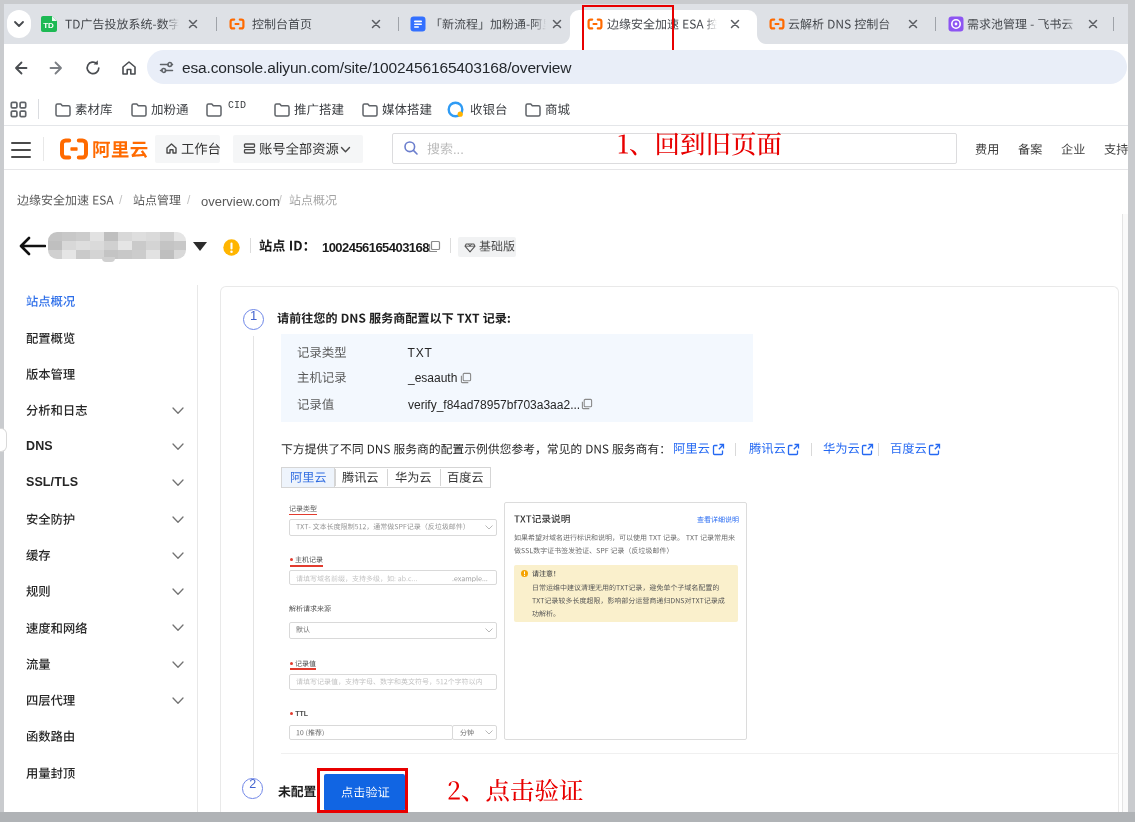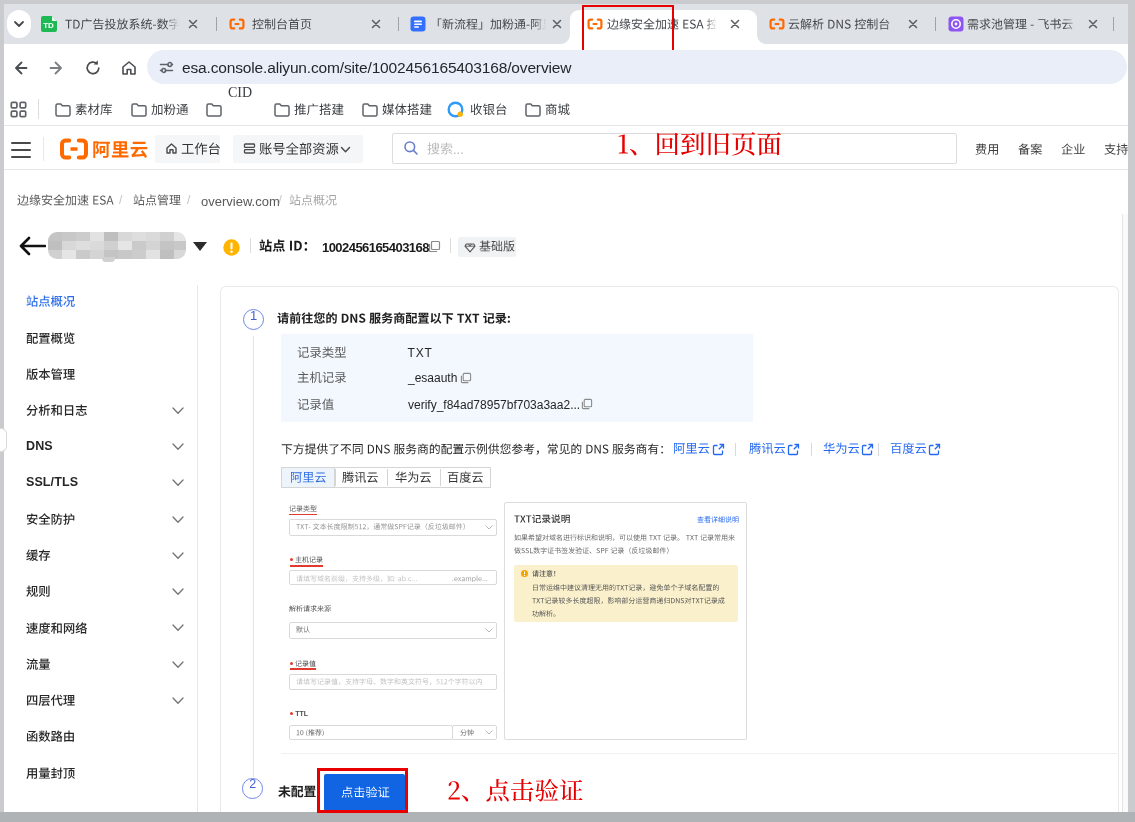--- a/index.html
+++ b/index.html
@@ -512,21 +512,21 @@
     <path d="M1 2.5 C1 1.7 1.7 1 2.5 1 L5.8 1 L7.3 2.8 L13.5 2.8 C14.3 2.8 15 3.5 15 4.3 L15 11.5 C15 12.3 14.3 13 13.5 13 L2.5 13 C1.7 13 1 12.3 1 11.5 Z" stroke="#5f6368" stroke-width="1.5" fill="none" stroke-linejoin="round"></path>
   </svg>
 <svg style="position:absolute;left:151.0px;top:102.5px;" width="37.50" height="12.50" viewBox="0 -880 3000 1000" fill="#3a3d41">
     <use href="#gr52a0" x="0"></use>
     <use href="#gr7c89" x="1000"></use>
     <use href="#gr901a" x="2000"></use>
   </svg>
 <svg style="position:absolute;left:206px;top:103px;" width="16" height="14" viewBox="0 0 16 14">
     <path d="M1 2.5 C1 1.7 1.7 1 2.5 1 L5.8 1 L7.3 2.8 L13.5 2.8 C14.3 2.8 15 3.5 15 4.3 L15 11.5 C15 12.3 14.3 13 13.5 13 L2.5 13 C1.7 13 1 12.3 1 11.5 Z" stroke="#5f6368" stroke-width="1.5" fill="none" stroke-linejoin="round"></path>
   </svg>
-<div style="position:absolute;left:228px;top:85px;white-space:pre;font-family:Liberation Serif, serif;font-size:14px;color:#3a3d41">CID</div>
+<div style="position:absolute;left:228px;top:100px;white-space:pre;font-family:Liberation Mono, monospace;font-size:10px;color:#3a3d41">CID</div>
 <svg style="position:absolute;left:274px;top:103px;" width="16" height="14" viewBox="0 0 16 14">
     <path d="M1 2.5 C1 1.7 1.7 1 2.5 1 L5.8 1 L7.3 2.8 L13.5 2.8 C14.3 2.8 15 3.5 15 4.3 L15 11.5 C15 12.3 14.3 13 13.5 13 L2.5 13 C1.7 13 1 12.3 1 11.5 Z" stroke="#5f6368" stroke-width="1.5" fill="none" stroke-linejoin="round"></path>
   </svg>
 <svg style="position:absolute;left:294.0px;top:102.5px;" width="50.00" height="12.50" viewBox="0 -880 4000 1000" fill="#3a3d41">
     <use href="#gr63a8" x="0"></use>
     <use href="#gr5e7f" x="1000"></use>
     <use href="#gr642d" x="2000"></use>
     <use href="#gr5efa" x="3000"></use>
   </svg>
 <svg style="position:absolute;left:362px;top:103px;" width="16" height="14" viewBox="0 0 16 14">

